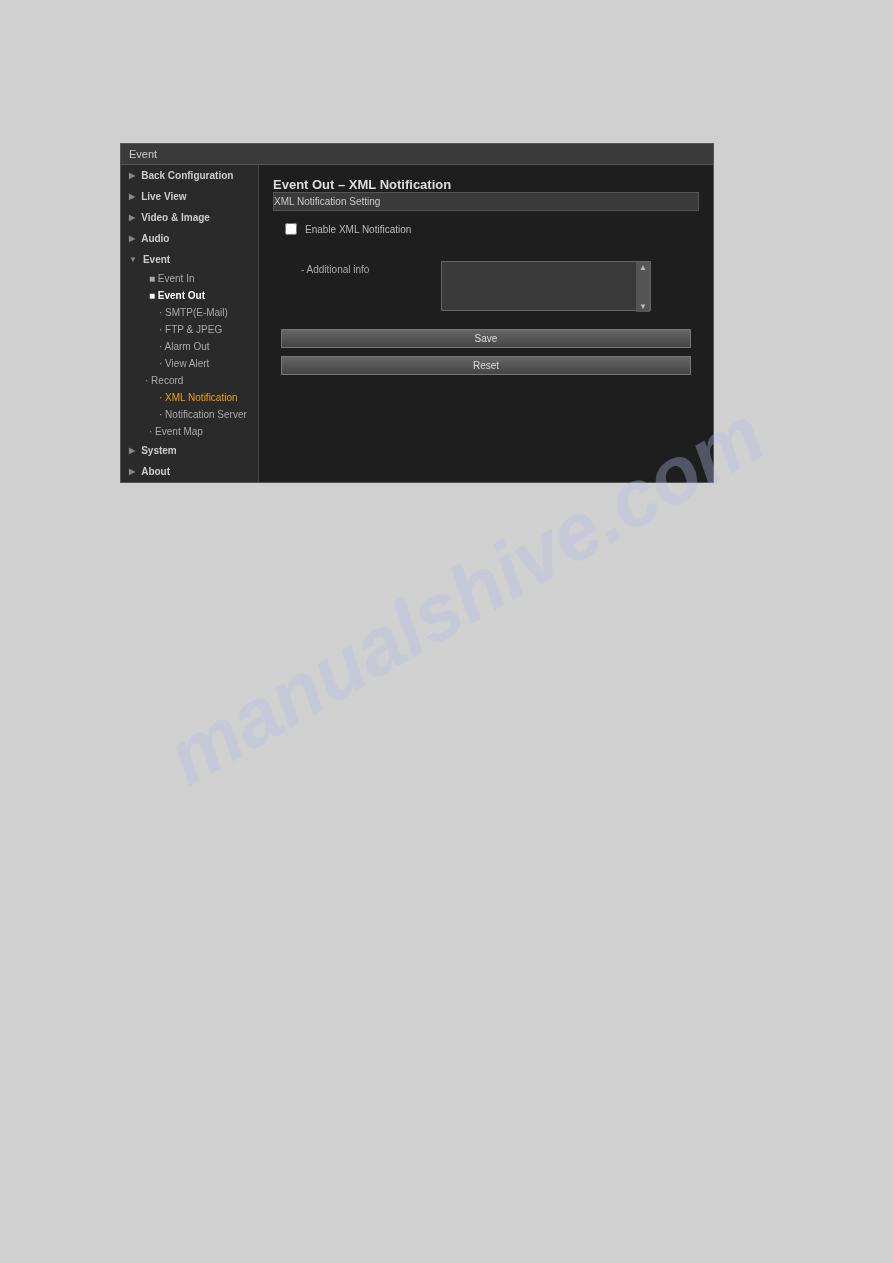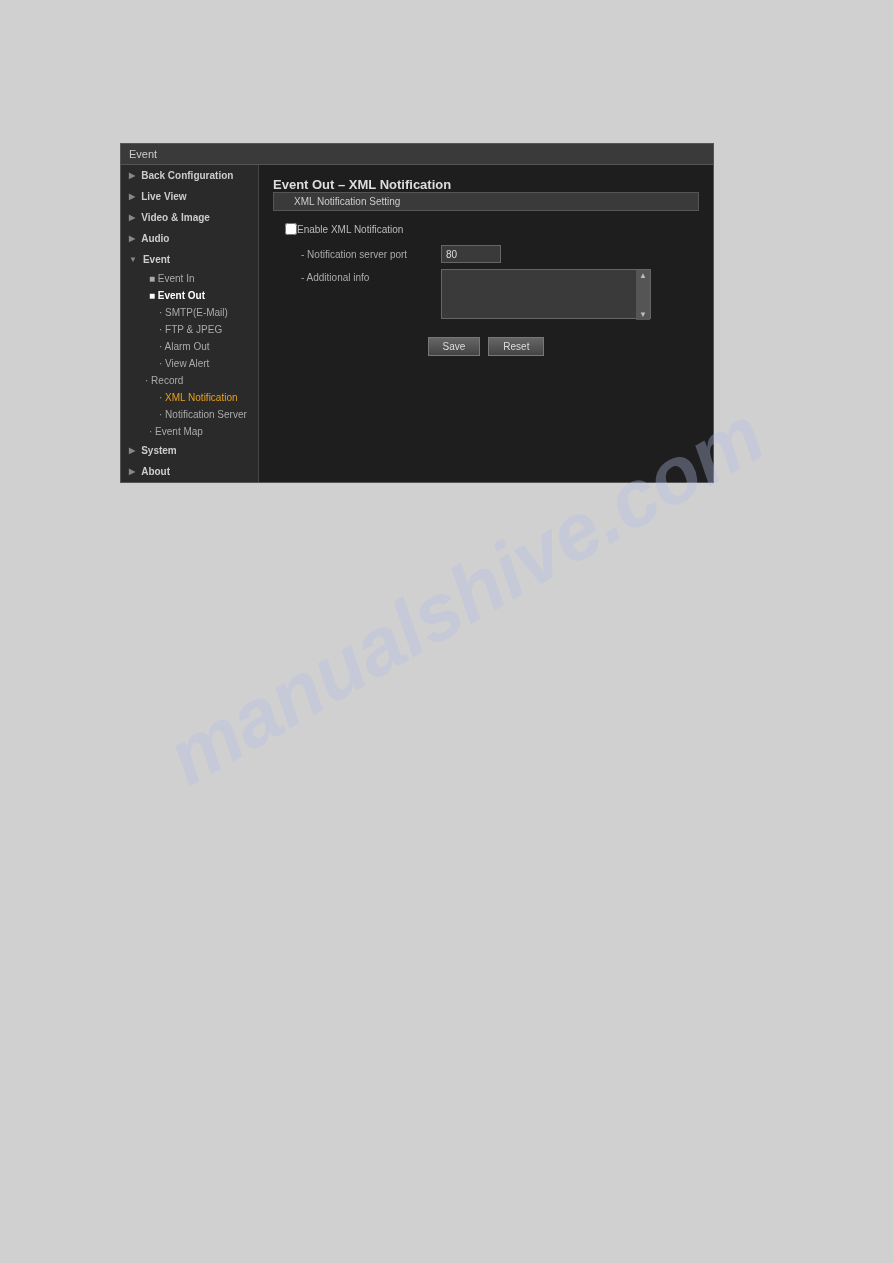--- a/index.html
+++ b/index.html
@@ -108,34 +108,34 @@
     .panel-title {
       color: #ddd;
       font-size: 13px;
       font-weight: bold;
     }
 
     .section-bar {
       background: #3a3a3a;
       color: #ccc;
       font-size: 10px;
-      padding: 3px 20px;
+      padding: 3px 0;
       margin-bottom: 12px;
       border: 1px solid #555;
     }
 
     .form-area {
       padding: 0 8px;
     }
 
     .checkbox-row {
       display: flex;
       align-items: center;
-      gap: 0;
-      margin-bottom: 10px;
+      gap: 8px;
+      margin-bottom: 26px;
       padding-left: 4px;
     }
 
     .checkbox-row input[type="checkbox"] {
       width: 12px;
       height: 12px;
       accent-color: #666;
     }
 
     .checkbox-label {
@@ -220,20 +220,21 @@
       font-size: 8px;
       cursor: pointer;
       padding: 1px 0;
     }
 
     .button-row {
       display: flex;
       justify-content: center;
       gap: 8px;
       margin-top: 16px;
+      flex-direction: column;
     }
 
     .btn {
       background: linear-gradient(to bottom, #666, #444);
       border: 1px solid #777;
       color: #ddd;
       font-size: 10px;
       padding: 3px 14px;
       cursor: pointer;
       min-width: 48px;
@@ -348,24 +349,20 @@
       <div class="section-bar">XML Notification Setting</div>
 
       <div class="form-area">
 
         <div class="checkbox-row">
           <input type="checkbox" style="">
           <span class="checkbox-label">Enable XML Notification</span>
         </div>
 
 
-        <div class="field-row">
-          <span class="field-label">- Notification server port</span>
-          <input type="text" class="field-input field-input-small" value="80" style="">
-        </div>
 
         <div class="textarea-row">
           <span class="textarea-label">- Additional info</span>
           <div class="textarea-wrapper">
             <textarea class="field-textarea" style=""></textarea>
             <div class="scrollbar-arrows">
               <span class="scrollbar-arrow">▲</span>
               <span class="scrollbar-arrow">▼</span>
             </div>
           </div>

